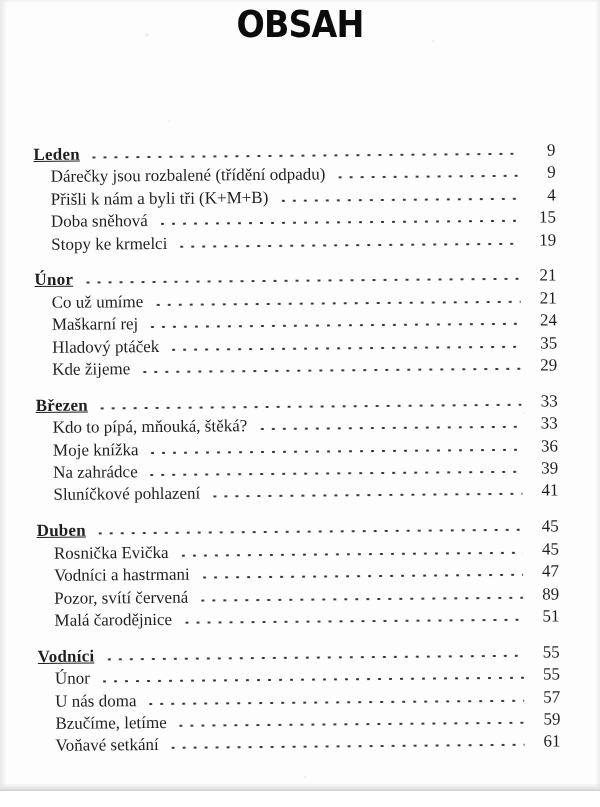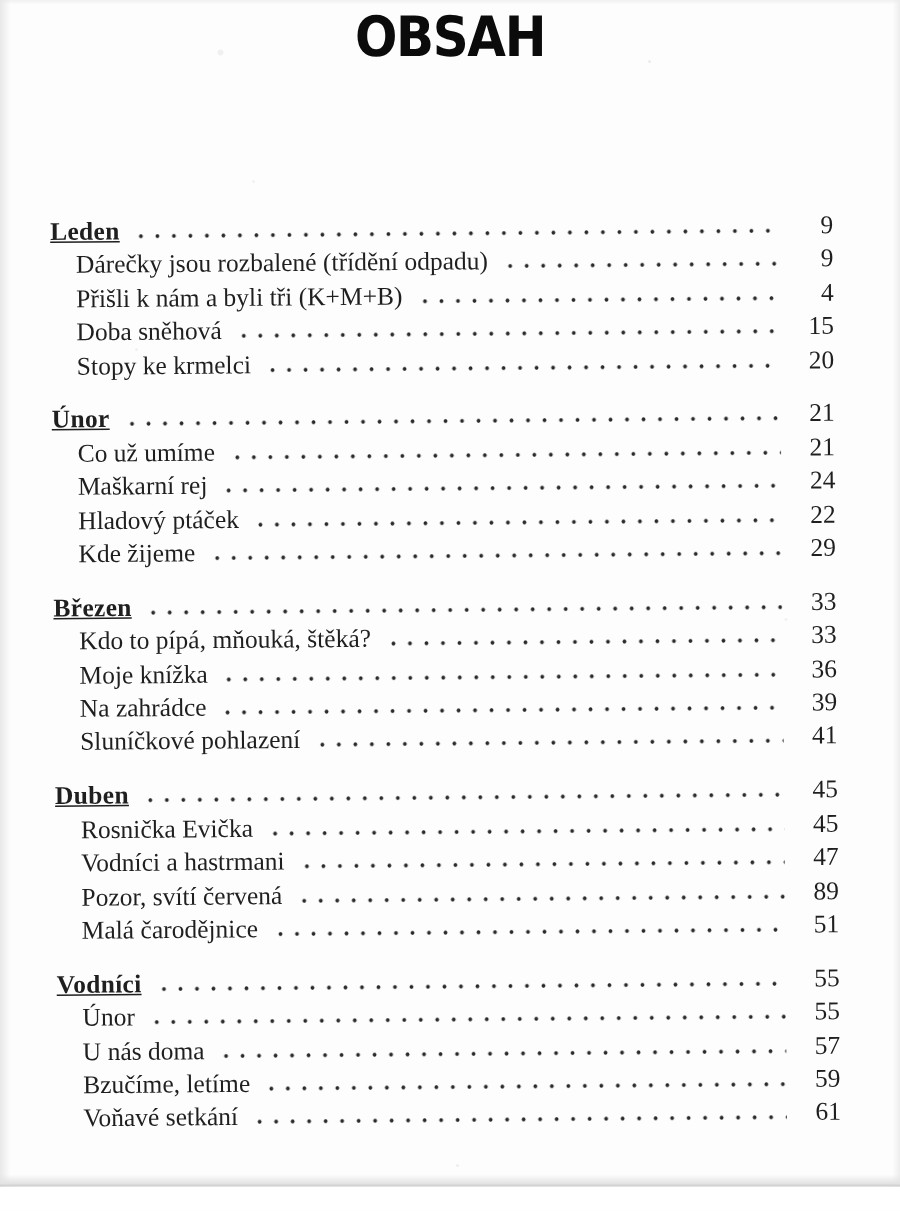--- a/index.html
+++ b/index.html
@@ -88,21 +88,21 @@
           <span class="pg">4</span>
         </div>
         <div class="row item">
           <span class="label">Doba sněhová</span>
           <span class="dots"></span>
           <span class="pg">15</span>
         </div>
         <div class="row item">
           <span class="label">Stopy ke krmelci</span>
           <span class="dots"></span>
-          <span class="pg">20</span>
+          <span class="pg">19</span>
         </div>
       </div>
       <div class="section">
         <div class="row month">
           <span class="label">Únor</span>
           <span class="dots"></span>
           <span class="pg">21</span>
         </div>
         <div class="row item">
           <span class="label">Co už umíme</span>
@@ -110,21 +110,21 @@
           <span class="pg">21</span>
         </div>
         <div class="row item">
           <span class="label">Maškarní rej</span>
           <span class="dots"></span>
           <span class="pg">24</span>
         </div>
         <div class="row item">
           <span class="label">Hladový ptáček</span>
           <span class="dots"></span>
-          <span class="pg">22</span>
+          <span class="pg">35</span>
         </div>
         <div class="row item">
           <span class="label">Kde žijeme</span>
           <span class="dots"></span>
           <span class="pg">29</span>
         </div>
       </div>
       <div class="section">
         <div class="row month">
           <span class="label">Březen</span>

